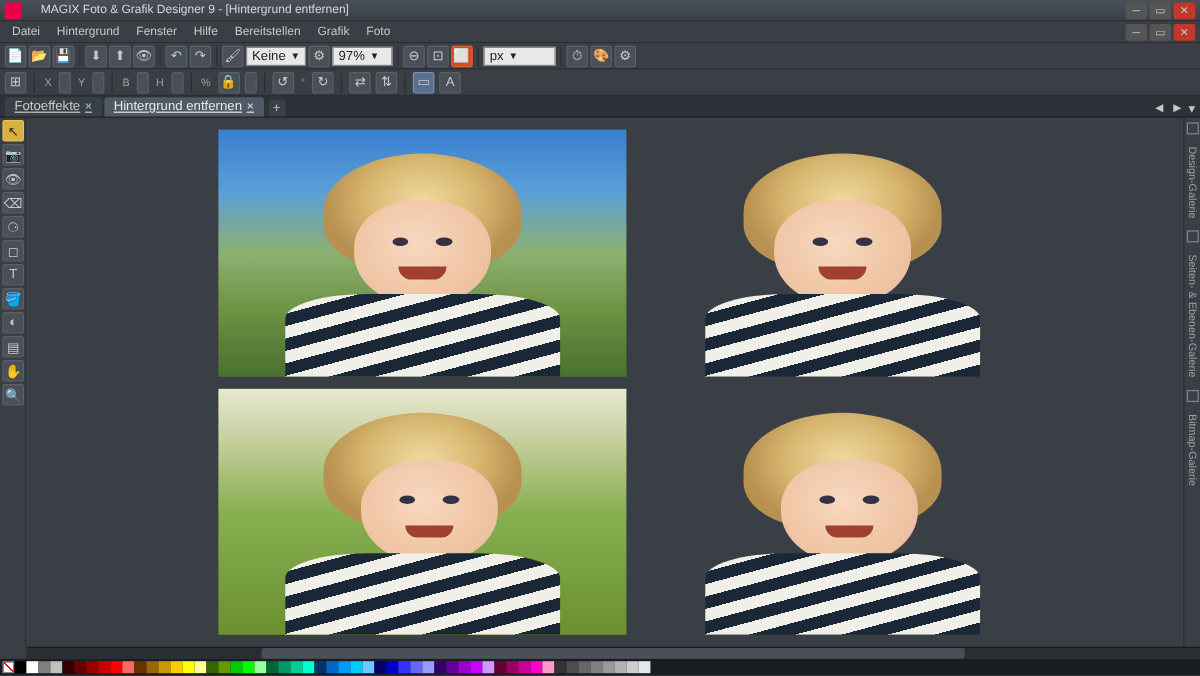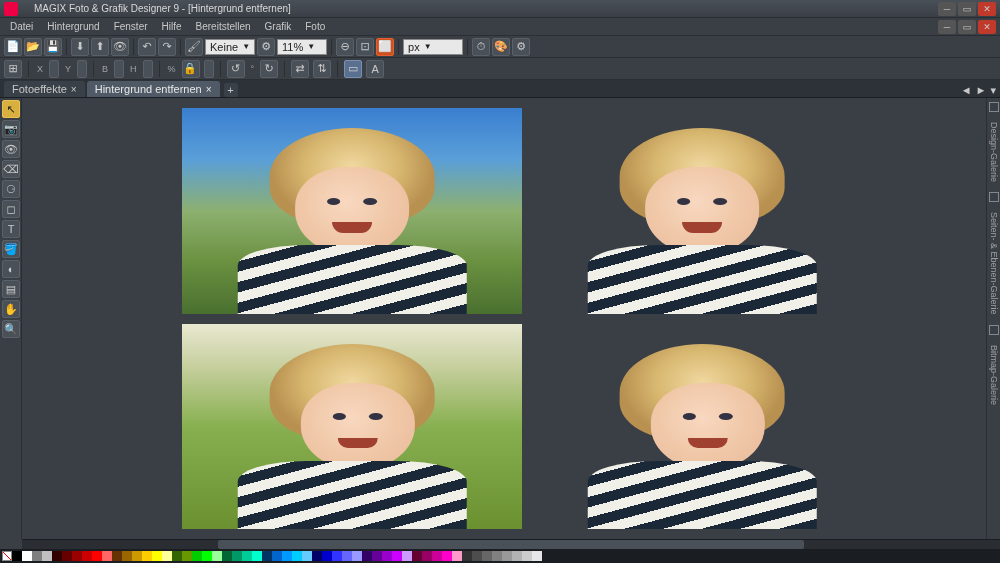--- a/index.html
+++ b/index.html
@@ -14,21 +14,21 @@
 .menu-item { padding: 2px 6px; cursor: pointer; font-size: 10px; }
 .toolbar { height: 22px; background: #3a3f46; display: flex; align-items: center; padding: 2px 4px; gap: 2px; border-bottom: 1px solid #2a2e33; }
 .toolbar2 { height: 22px; background: #3a3f46; display: flex; align-items: center; padding: 2px 4px; gap: 4px; border-bottom: 1px solid #2a2e33; }
 .tbtn { width: 18px; height: 18px; background: #4a5058; border: 1px solid #5a6068; border-radius: 2px; display: flex; align-items: center; justify-content: center; cursor: pointer; color: #c8c8c8; }
 .tbtn.active { background: #5a7090; border-color: #7a90b0; }
 .tbtn.orange { background: #d05020; border-color: #e06030; }
 .sep { width: 1px; height: 16px; background: #2a2e33; margin: 0 2px; }
 .combo { height: 16px; background: #e8e8e8; color: #222; border: 1px solid #888; padding: 0 4px; display: flex; align-items: center; font-size: 10px; min-width: 50px; }
 .combo-arrow { margin-left: 4px; font-size: 8px; }
 .tab-strip { height: 18px; background: #2d3238; display: flex; align-items: flex-end; padding: 0 4px; gap: 2px; border-bottom: 1px solid #1a1e22; }
-.tab { height: 16px; background: #3a4048; padding: 2px 8px; display: flex; align-items: flex-end; gap: 4px; font-size: 10px; border-radius: 3px 3px 0 0; cursor: pointer; }
+.tab { height: 16px; background: #3a4048; padding: 2px 8px; display: flex; align-items: flex-end; gap: 4px; font-size: 10px; border-radius: 3px 3px 0 0; cursor: pointer; text-decoration: underline; }
 .tab.active { background: #505a66; color: #e8e8e8; }
 .tab-close { font-size: 10px; cursor: pointer; }
 .tab-add { width: 14px; height: 14px; background: #3a4048; display: flex; align-items: center; justify-content: center; cursor: pointer; border-radius: 2px; margin-left: 2px; }
 .tab-strip-right { margin-left: auto; display: flex; gap: 4px; font-size: 10px; }
 .main { flex: 1; display: flex; overflow: hidden; }
 .left-tools { width: 22px; background: #3a3f46; display: flex; flex-direction: column; padding: 2px; gap: 2px; border-right: 1px solid #2a2e33; }
 .ltbtn { width: 18px; height: 18px; background: #4a5058; border: 1px solid #5a6068; border-radius: 2px; display: flex; align-items: center; justify-content: center; cursor: pointer; color: #c8c8c8; }
 .ltbtn.sel { background: #d8b040; border-color: #e8c050; color: #222; }
 .canvas-area { flex: 1; background: #3a3f46; position: relative; overflow: hidden; }
 .canvas-grid { position: absolute; inset: 0; display: grid; grid-template-columns: 340px 340px; grid-template-rows: 1fr 1fr; gap: 10px; padding: 10px 0 10px 160px; }
@@ -94,21 +94,21 @@
   <div class="tbtn">↶</div>
   <div class="tbtn">↷</div>
   <div class="sep"></div>
   <div class="tbtn">🖌</div>
   <div class="combo">
       <span>Keine</span>
       <span class="combo-arrow">▼</span>
     </div>
   <div class="tbtn">⚙</div>
   <div class="combo">
-      <span>11%</span>
+      <span>97%</span>
       <span class="combo-arrow">▼</span>
     </div>
   <div class="sep"></div>
   <div class="tbtn">⊖</div>
   <div class="tbtn">⊡</div>
   <div class="tbtn orange">⬜</div>
   <div class="sep"></div>
   <div class="combo" style="min-width:60px">
       <span>px</span>
       <span class="combo-arrow">▼</span>

